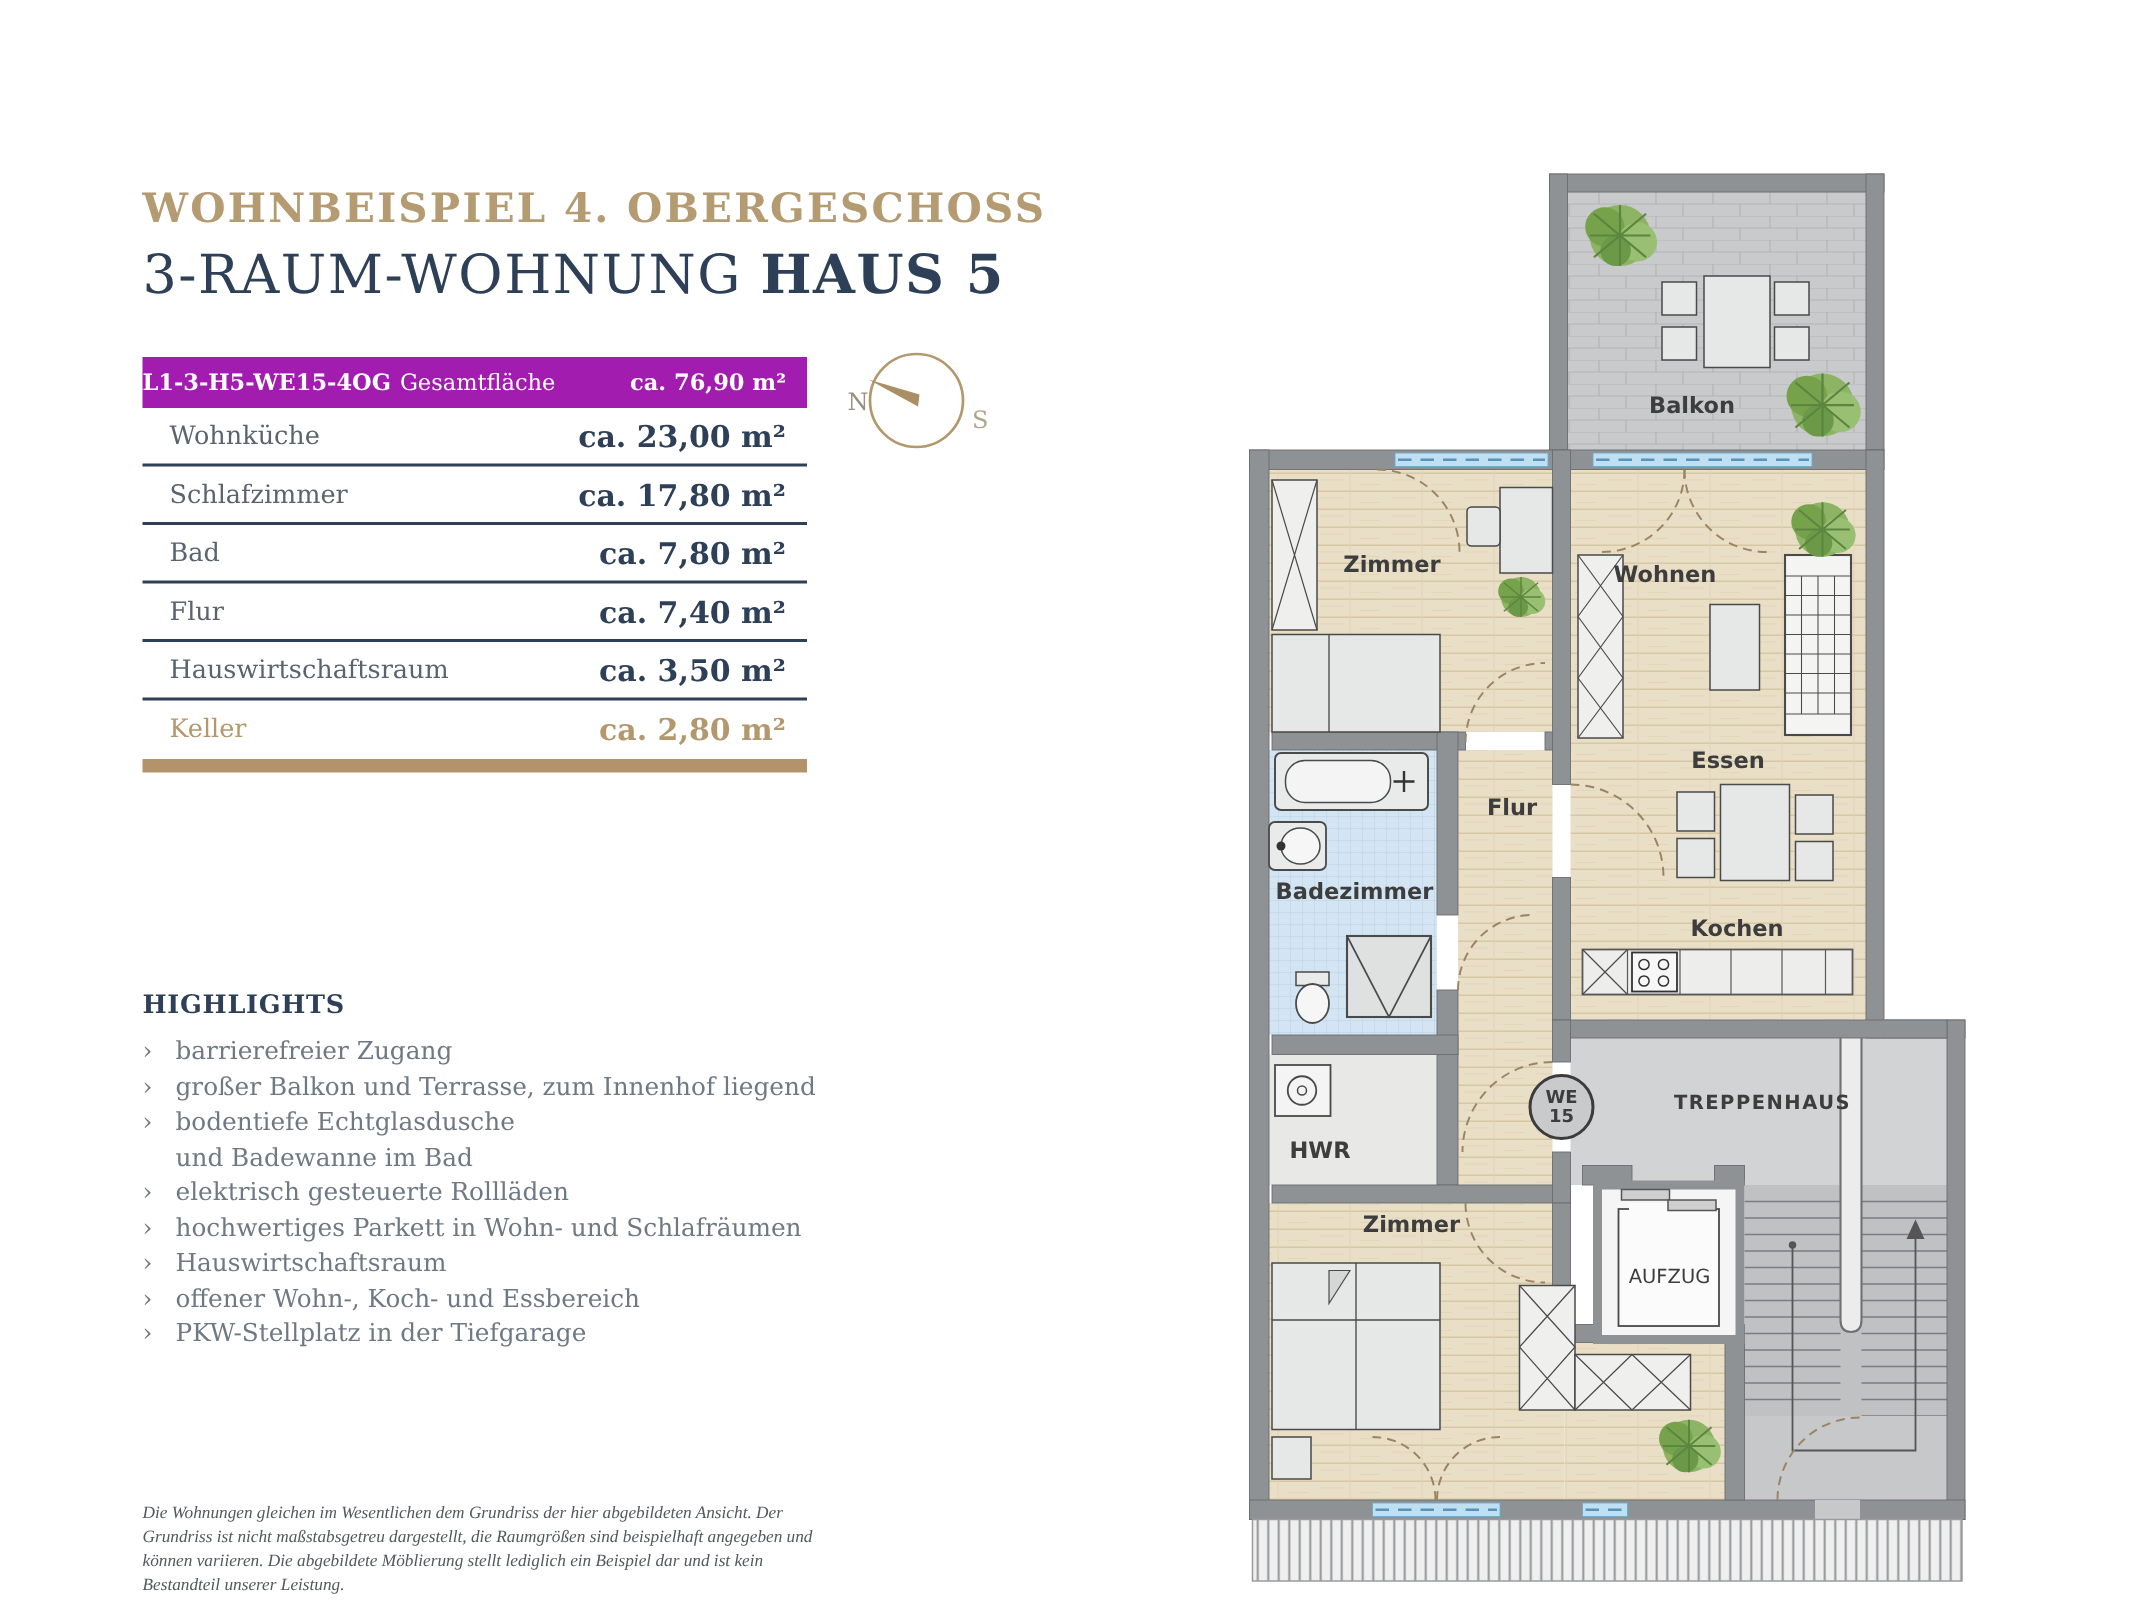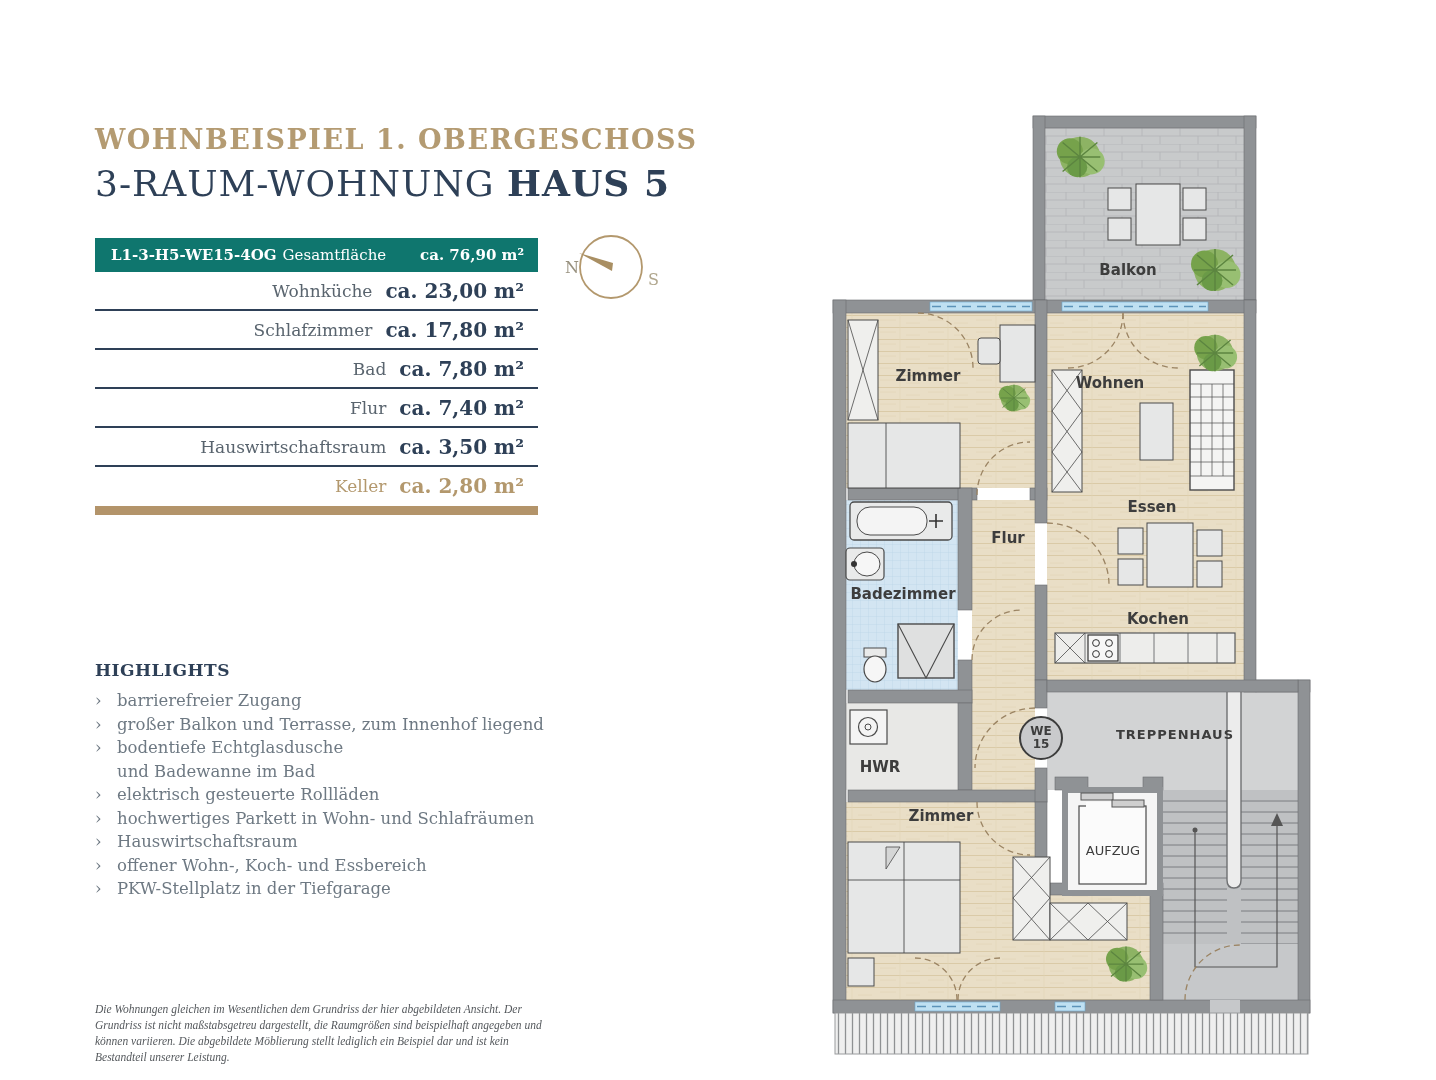--- a/index.html
+++ b/index.html
@@ -7,25 +7,25 @@
         font-family:"DejaVu Serif","Liberation Serif",serif;}
 
   
   .title{position:absolute;left:95px;top:124px;}
   .title-line1{font-size:27px;font-weight:bold;letter-spacing:1.5px;color:#b49b72;}
   .title-line2{font-size:36px;letter-spacing:1px;color:#2e4057;margin-top:7px;}
   .title-line2 b{font-weight:bold;}
 
   
   .area-table{position:absolute;left:95px;top:238px;width:443px;}
-  .tbl-header{background:#0f766e;color:#ffffff;height:34px;display:flex;align-items:center;
-              justify-content:space-between;padding:0 14px 0 16px;font-size:15px;}
+  .tbl-header{background:#a21caf;color:#ffffff;height:34px;display:flex;align-items:center;
+              justify-content:space-between;padding:0 14px 0 0;font-size:15px;}
   .tbl-header .code{font-weight:bold;margin-right:6px;}
   .tbl-header .hval{font-weight:bold;}
-  .tbl-row{height:37px;display:flex;align-items:center;justify-content:flex-end;
+  .tbl-row{height:37px;display:flex;align-items:center;justify-content:space-between;
            padding:0 14px 0 18px;border-bottom:2px solid #2e4057;gap:13px;}
   .tbl-row .lbl{font-size:17px;color:#59646e;}
   .tbl-row .val{font-size:20px;font-weight:bold;color:#2e4057;}
   .tbl-row.muted{border-bottom:none;}
   .tbl-row.muted .lbl,.tbl-row.muted .val{color:#b3986d;}
   .tbl-bar{height:9px;background:#b3946a;margin-top:2px;}
 
   
   .compass{position:absolute;left:556px;top:226px;}
 
@@ -53,21 +53,21 @@
   .xline{stroke:#4a4a4a;stroke-width:0.8;fill:none;}
   .door{fill:none;stroke:#9b8463;stroke-width:1.3;stroke-dasharray:6 4;}
   .steps{stroke:#7b7d80;stroke-width:1;}
 </style>
 </head>
 <body>
 
 <div class="page">
 
   <div class="title">
-    <div class="title-line1">WOHNBEISPIEL 1. OBERGESCHOSS</div>
+    <div class="title-line1">WOHNBEISPIEL 4. OBERGESCHOSS</div>
     <div class="title-line2"><span>3-RAUM-WOHNUNG </span><b>HAUS 5</b></div>
   </div>
 
   <div class="area-table">
     <div class="tbl-header">
       <span><span class="code">L1-3-H5-WE15-4OG</span><span>Gesamtfläche</span></span>
       <span class="hval">ca. 76,90 m²</span>
     </div>
     <div class="tbl-row">
       <span class="lbl">Wohnküche</span>

